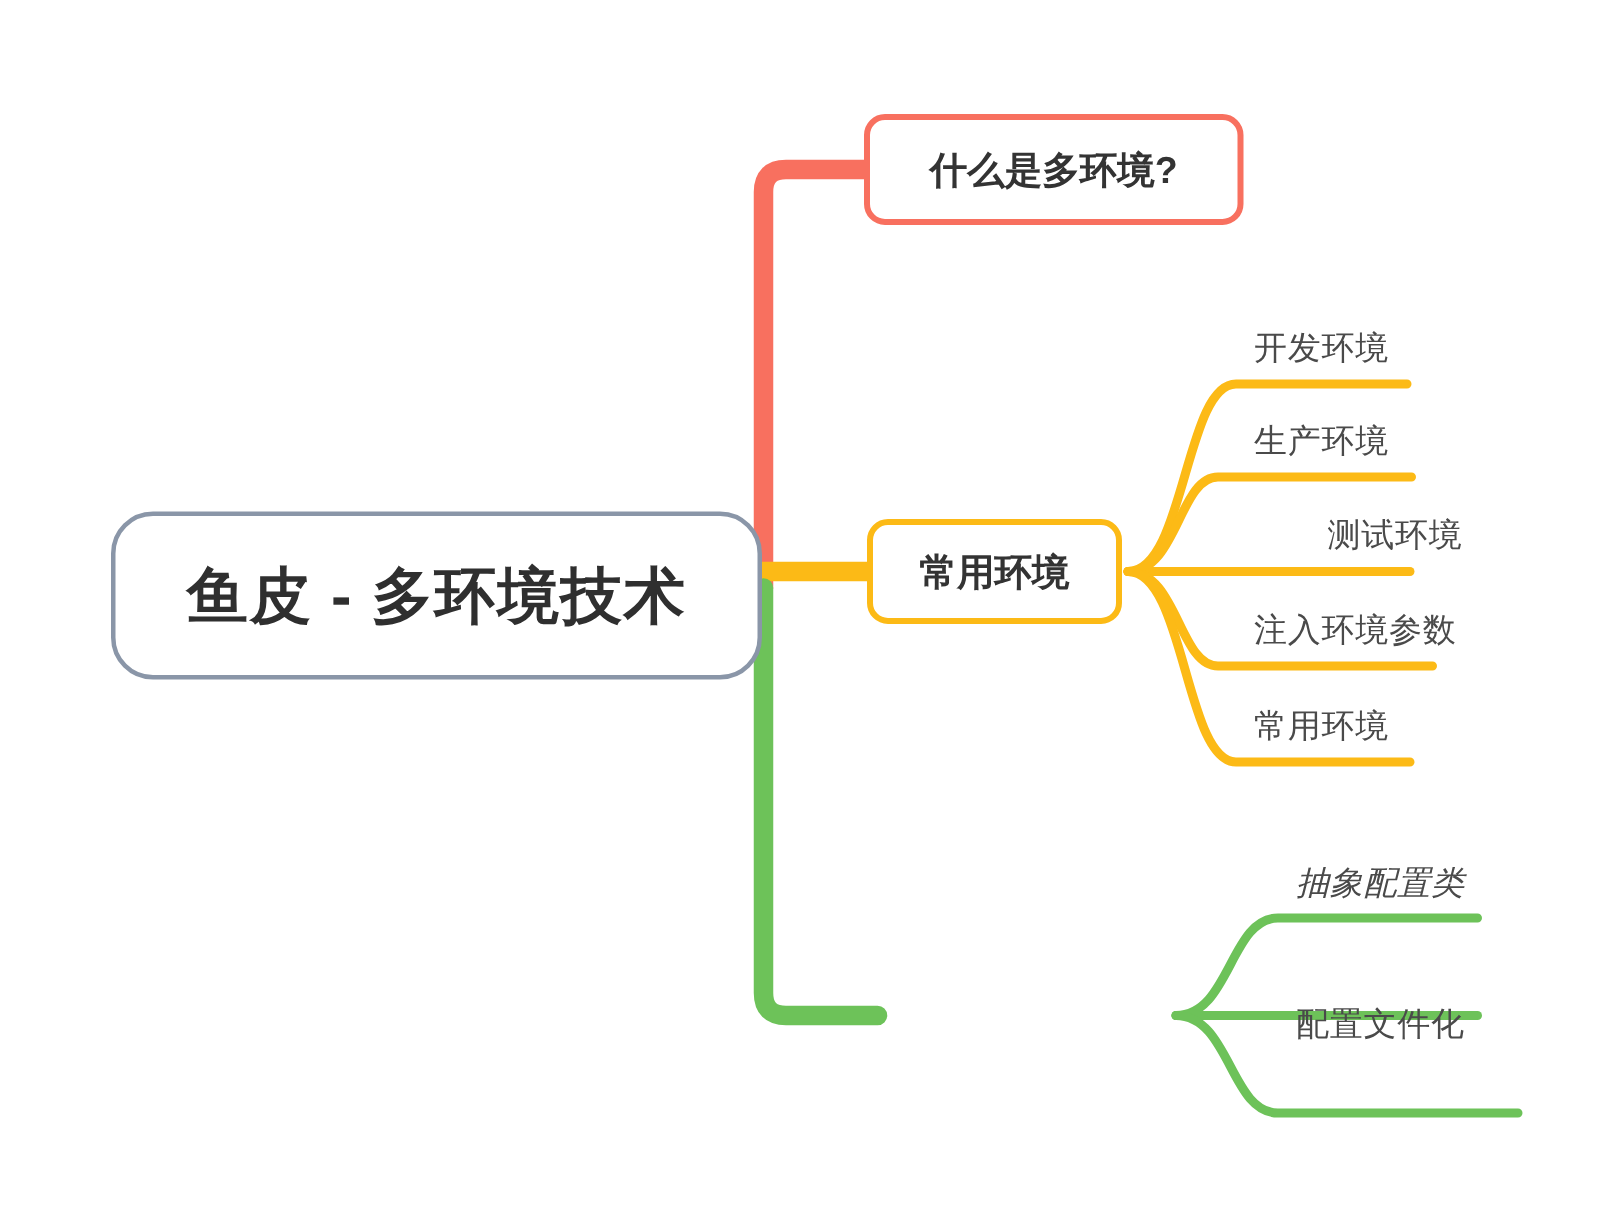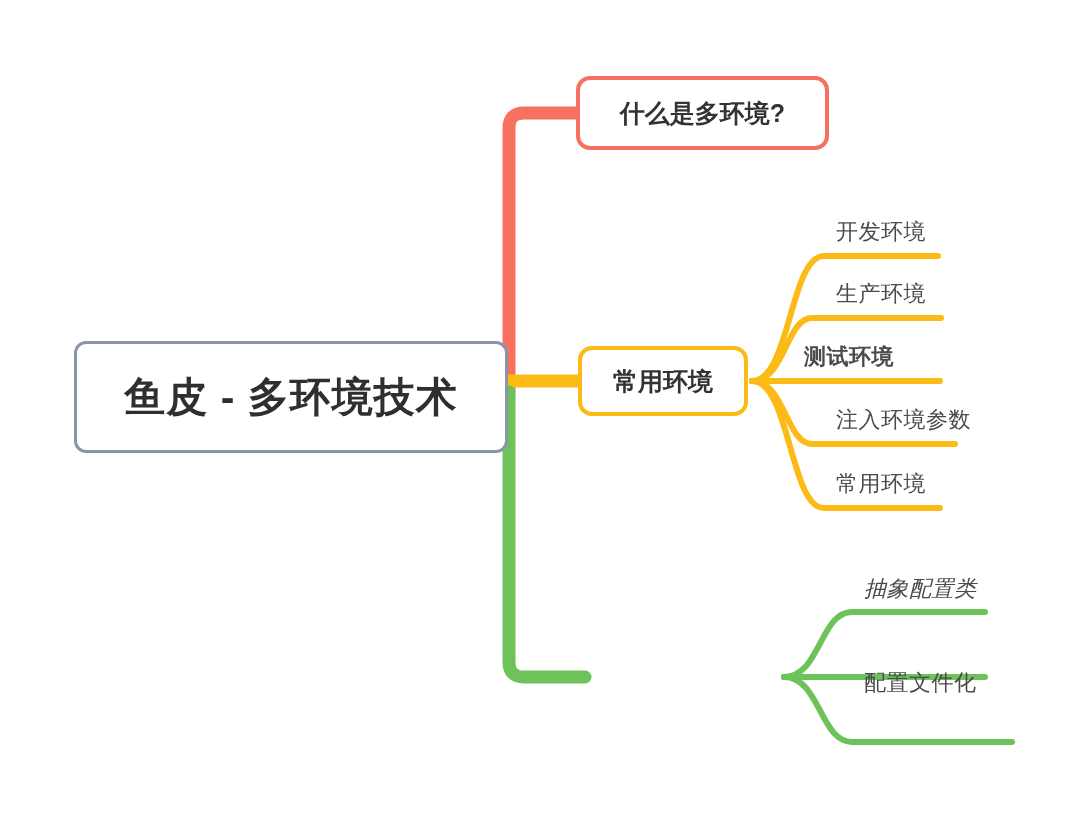--- a/index.html
+++ b/index.html
@@ -36,21 +36,21 @@
     white-space: nowrap;
   }
 
   
   #node-root {
     left: 74px;
     top: 341px;
     width: 434px;
     height: 112px;
     border: 3px solid #8a96a8;
-    border-radius: 12px;
+    border-radius: 28px;
     font-size: 41px;
     font-weight: bold;
     color: #2f2f2f;
     letter-spacing: 1px;
   }
 
   
   .branch {
     border-width: 4px;
     border-style: solid;
@@ -116,20 +116,20 @@
 
   <div class="node" id="node-root">鱼皮 - 多环境技术</div>
 
   <div class="node branch" id="node-b1">什么是多环境?</div>
 
   <div class="node branch" id="node-b2">常用环境</div>
 
 
   <div class="leaf" style="left:836px; top:217px;">开发环境</div>
   <div class="leaf" style="left:836px; top:279px;">生产环境</div>
-  <div class="leaf" style="left:804px; top:342px;font-weight:bold;">测试环境</div>
+  <div class="leaf" style="left:885px; top:342px;">测试环境</div>
   <div class="leaf" style="left:836px; top:405px;">注入环境参数</div>
   <div class="leaf" style="left:836px; top:469px;">常用环境</div>
 
   <div class="leaf" style="left:864px; top:574px;font-style:italic;">抽象配置类</div>
   <div class="leaf" style="left:864px; top:639px;margin-top:29px;">配置文件化</div>
 
 </div>
 
 </body></html>

